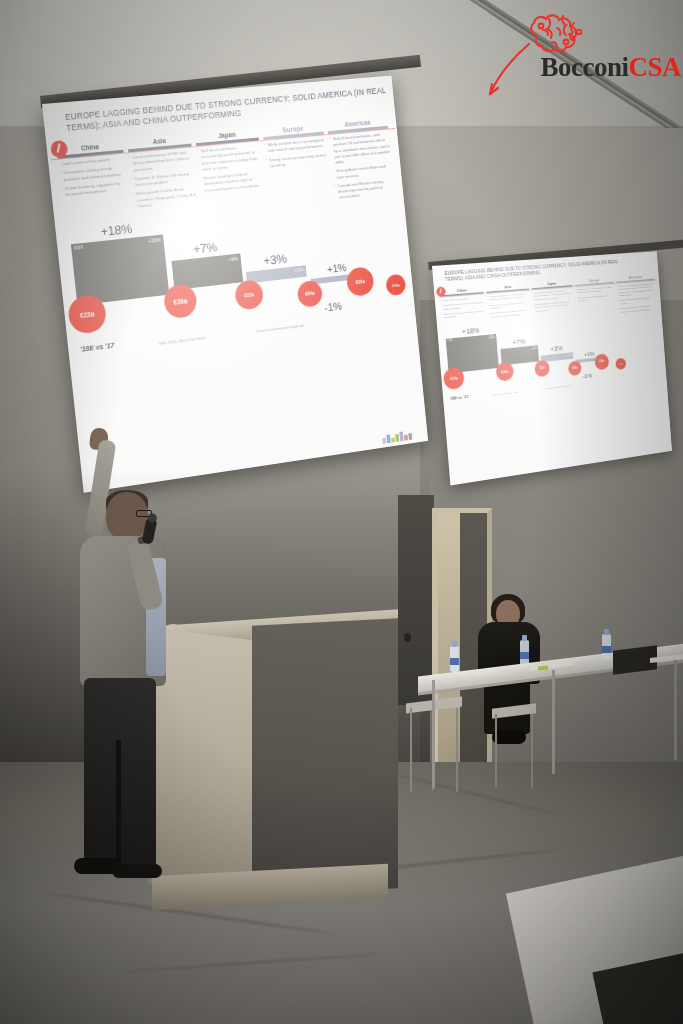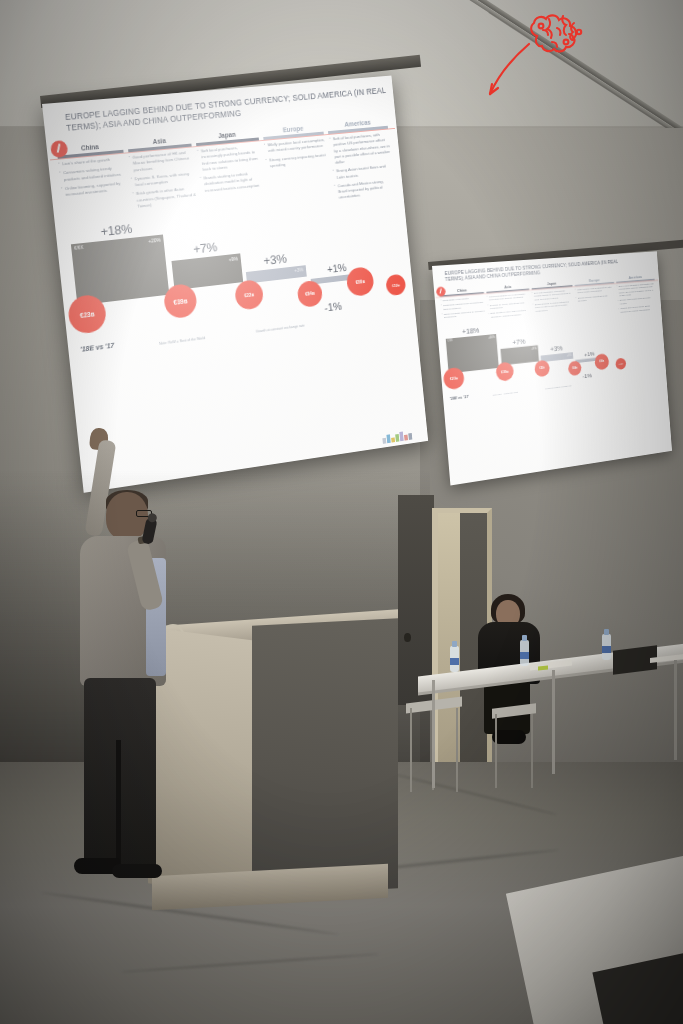--- a/index.html
+++ b/index.html
@@ -646,15 +646,18 @@
         <path d="M33 36c3 0 5 2 5 5"></path>
         <circle cx="22" cy="20" r="2.4"></circle>
         <circle cx="47" cy="36" r="2.4"></circle>
         <circle cx="60" cy="26" r="2.2"></circle>
       </g>
     </svg>
     <svg class="wm-stem" viewBox="0 0 48 56">
       <path d="M44 2 C30 14, 14 32, 5 52" fill="none" stroke="#e8342a" stroke-width="2.2" stroke-linecap="round"></path>
       <path d="M5 52 L13 46 M5 52 L7 42" fill="none" stroke="#e8342a" stroke-width="2.2" stroke-linecap="round"></path>
     </svg>
+    <div class="wm-text">
+      <span class="a">Bocconi</span><span class="b">CSA</span>
+    </div>
   </div>
 
 </div>
 
 </body></html>

